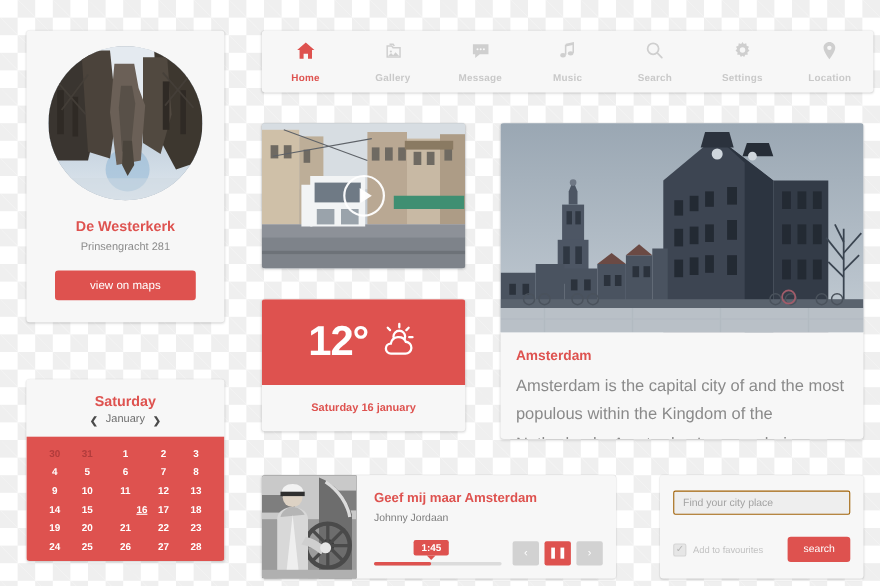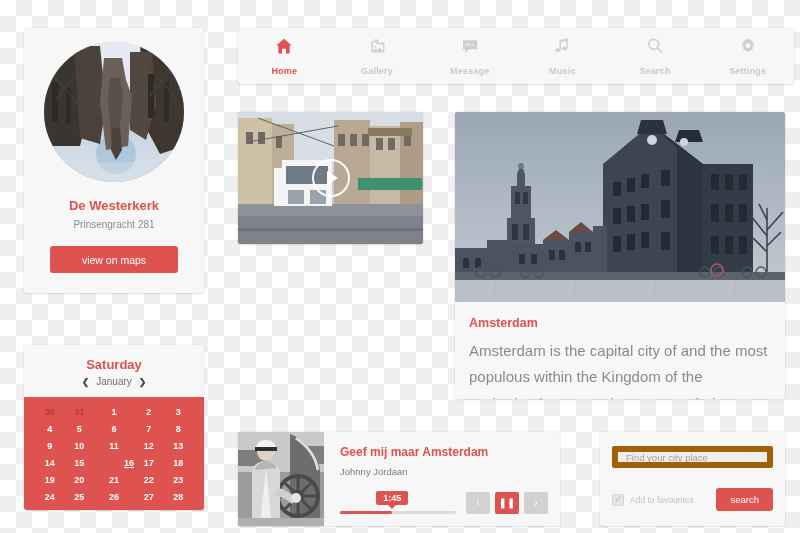--- a/index.html
+++ b/index.html
@@ -232,21 +232,21 @@
   }
   .ctrl.primary { background: #de524f; }
 
   
   #search-card {
     left: 600px; top: 432px; width: 185px; height: 94px;
     padding: 14px 12px;
   }
   #city-input {
     width: 100%; height: 22px;
-    border: 6px solid #a16207;
+    border: 1px solid #a16207;
     background: #eeeeee;
     border-radius: 2px;
     padding: 0 8px;
     font-size: 9.5px; color: #8d8d8d;
     font-family: "Liberation Sans", sans-serif;
   }
   #city-input::placeholder { color: #a2a2a2; }
   .search-row {
     margin-top: 20px;
     display: flex; align-items: center; justify-content: space-between;
@@ -335,20 +335,29 @@
     <div class="nav-item">
       <span class="nav-icon">
         <svg viewBox="0 0 24 24" fill="#cfcfcf">
           <path d="M12 2.6l1.5 2.2 2.6-.7.4 2.7 2.6.9-1.2 2.4 1.7 2.1-2.2 1.6.3 2.7-2.7.1-1.2 2.4L12 17.6l-1.8 1.4L9 16.6l-2.7-.1.3-2.7-2.2-1.6 1.7-2.1L4.9 7.7l2.6-.9.4-2.7 2.6.7z"></path>
           <circle cx="12" cy="11.4" r="3" fill="#f7f7f7"></circle>
         </svg>
       </span>
       <span class="nav-label">Settings</span>
     </div>
 
+    <div class="nav-item">
+      <span class="nav-icon">
+        <svg viewBox="0 0 24 24" fill="#cfcfcf">
+          <path d="M12 2.6c-3.6 0-6.4 2.8-6.4 6.3 0 4.7 6.4 12.5 6.4 12.5s6.4-7.8 6.4-12.5c0-3.5-2.8-6.3-6.4-6.3z"></path>
+          <circle cx="12" cy="9" r="2.4" fill="#f7f7f7"></circle>
+        </svg>
+      </span>
+      <span class="nav-label">Location</span>
+    </div>
   </nav>
 
   <section class="card" id="profile-card">
     <div id="avatar">
       <svg viewBox="0 0 140 140" preserveAspectRatio="xMidYMid slice">
         <defs>
           <linearGradient id="sky" x1="0" y1="1" x2="0" y2="0">
             <stop offset="0%" stop-color="#dfe7ee"></stop>
               <stop offset="55%" stop-color="#b9c9d8"></stop>
             <stop offset="100%" stop-color="#e9eef2"></stop>
@@ -471,20 +480,33 @@
           <path d="M10 30 100 14"></path>
           <path d="M20 6 96 34"></path>
         </g>
       <rect x="0" y="116" width="185" height="3" fill="#6d7278"></rect>
     </svg>
     <div id="play-button">
         <span class="tri"></span>
       </div>
   </section>
 
+  <section class="card" id="weather-card">
+    <div class="weather-top">
+      <span class="weather-temp">12°</span>
+      <span>
+        <svg width="40" height="40" viewBox="0 0 40 40" fill="none" stroke="#fff" stroke-width="2.1" stroke-linecap="round">
+          <path d="M22 5.5v3M30.5 9 28.4 11.1M34 17.5h-3M13.6 11.1 11.5 9"></path>
+          <circle cx="22" cy="17" r="5.3"></circle>
+          <path d="M14.5 32.5h12.8a5.4 5.4 0 0 0 .6-10.8 7.2 7.2 0 0 0-13.6 1.6 4.6 4.6 0 0 0 .2 9.2z" fill="#de524f"></path>
+        </svg>
+      </span>
+    </div>
+    <div class="weather-date">Saturday 16 january</div>
+  </section>
 
   <section class="card" id="photo-card">
     <div id="photo-img">
       <svg viewBox="0 0 330 190" preserveAspectRatio="xMidYMid slice">
         <defs>
           <linearGradient id="wsky" x1="0" y1="0" x2="0" y2="1">
             <stop offset="0%" stop-color="#9aa7b3"></stop>
               <stop offset="100%" stop-color="#c3ccd4"></stop>
           </linearGradient>
         </defs>

